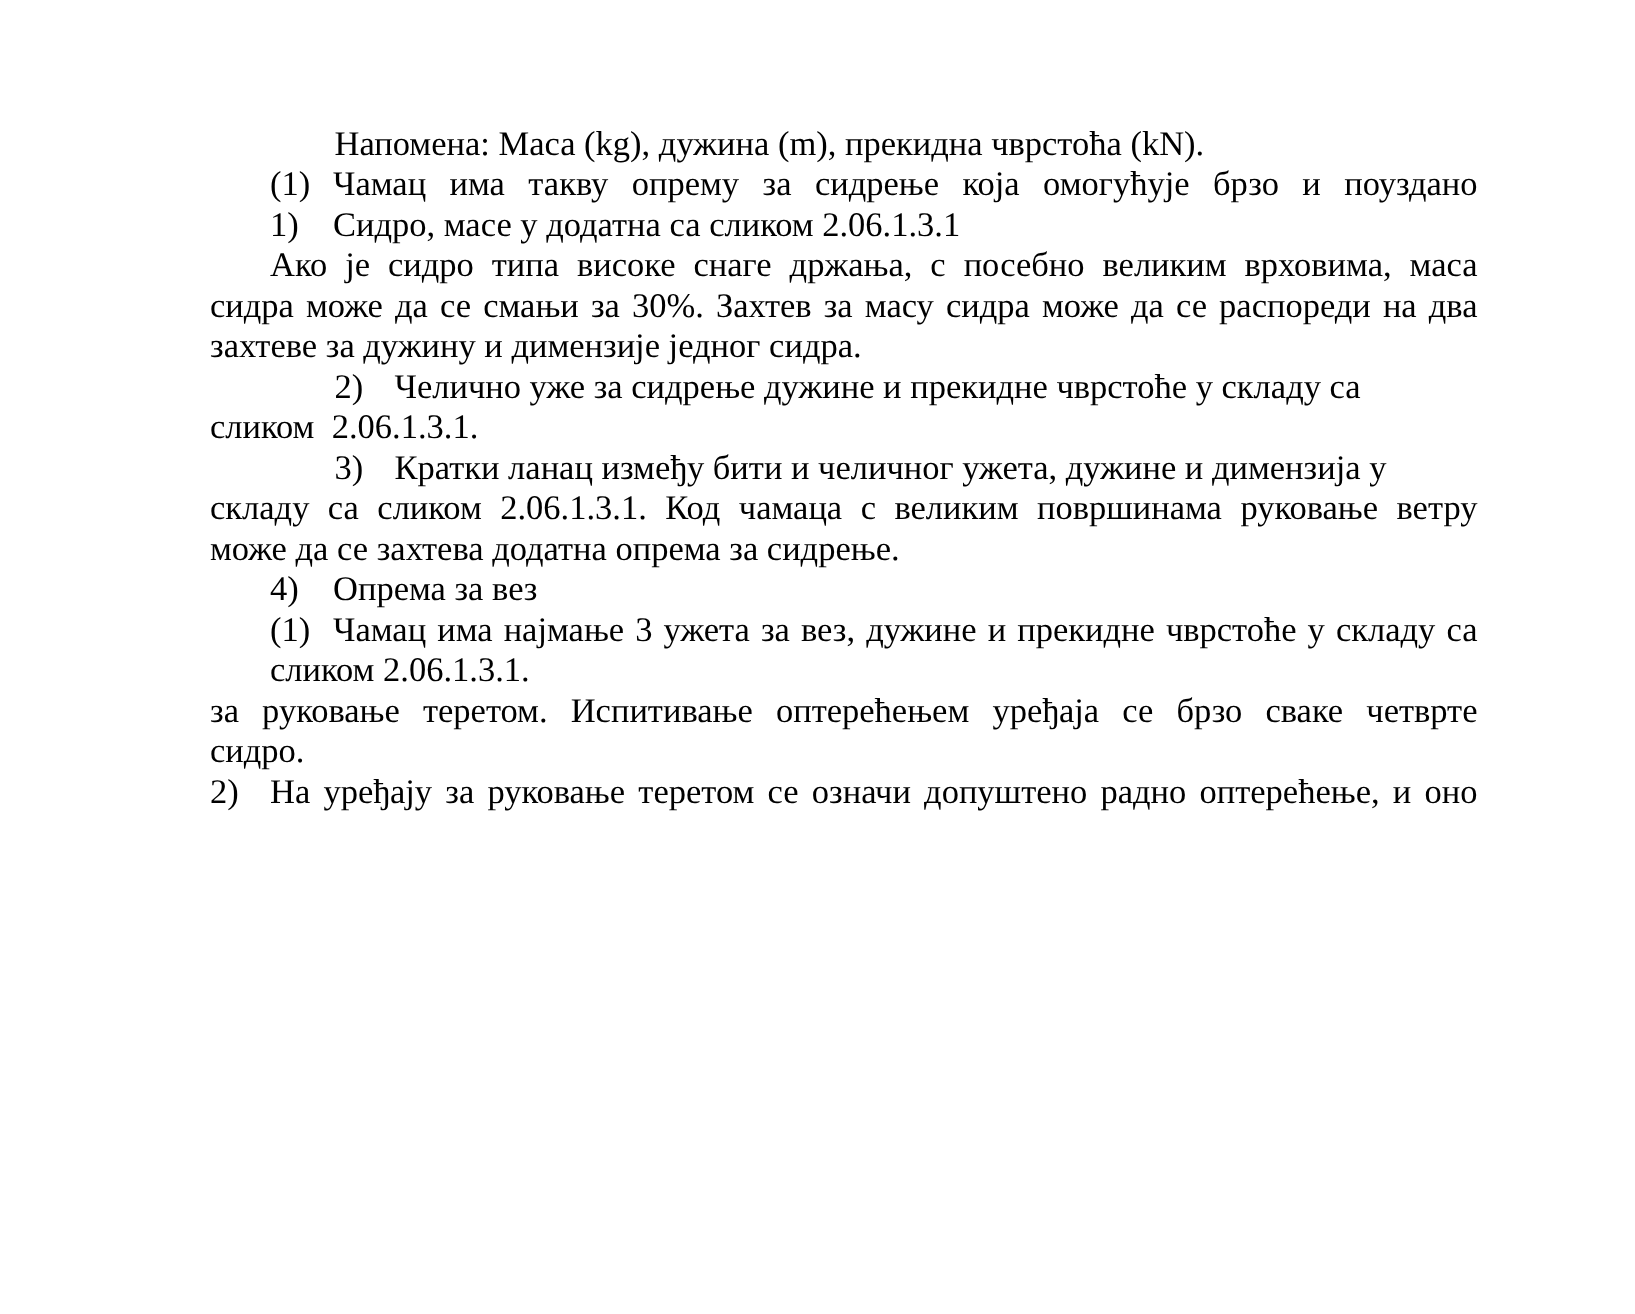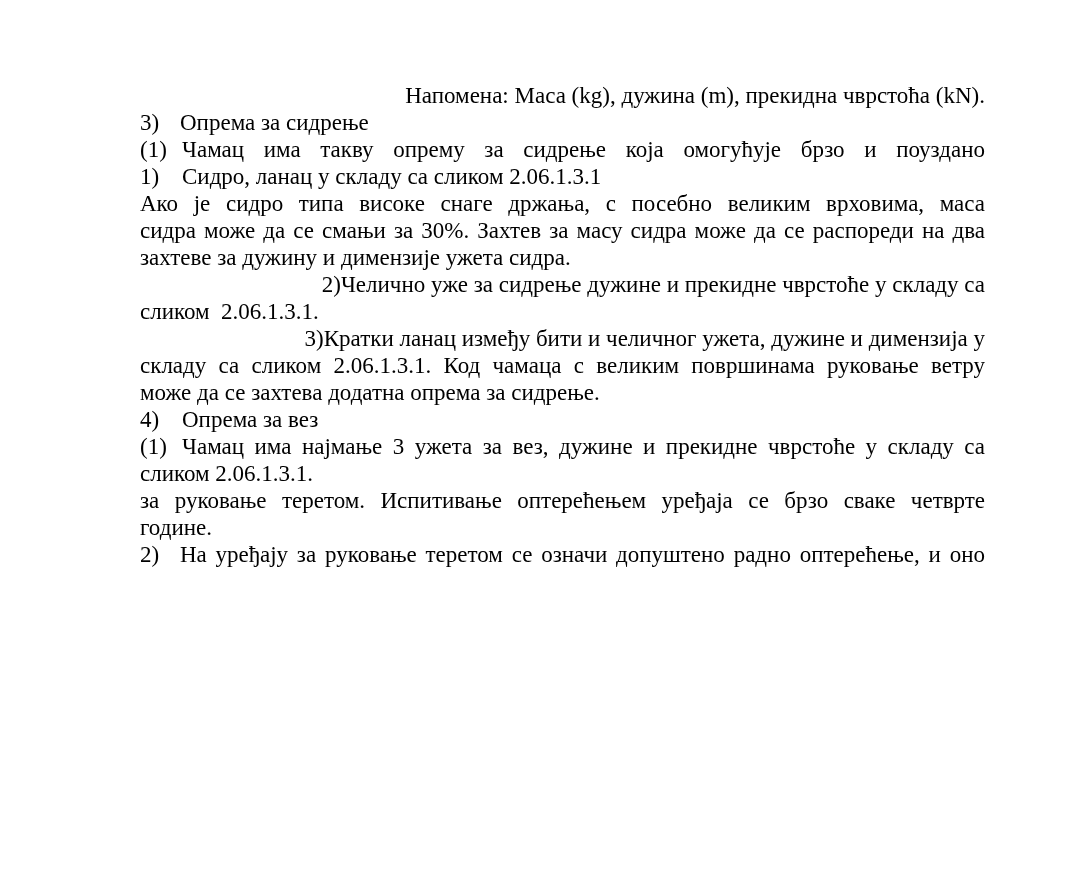--- a/index.html
+++ b/index.html
@@ -18,59 +18,58 @@
     top: 82px;
     width: 845px;
     font-size: 23px;
     line-height: 27px;
   }
   
   .ln { white-space: pre; }
   
   .jl { text-align: justify; text-align-last: justify; white-space: normal; }
   
-  .i1 { }   
-  .i2 { margin-left: 83px; text-align: right; }   
+  .i1 { margin-left: 40px; }   
+  .i2 { margin-left: 83px; }   
   .out { margin-left: -60px; } 
   .gap { margin-top: 37px; }   
   .num { display: inline-block; }
   .w40 { width: 40px; }
   .w42 { width: 42px; }
   .w60 { width: 60px; }
 </style>
 </head>
 <body>
 
 <div class="page">
   <div class="text-block">
 
     <div class="ln i2">Напомена: Маса (kg), дужина (m), прекидна чврстоћа (kN).</div>
 
-    <div class="ln"><span class="num w40">3)</span><span>Опрема за сидрење</span></div>
 
     <div class="jl i1"><span class="num w42">(1)</span><span>Чамац има такву опрему за сидрење која омогућује брзо и поуздано</span></div>
 
-    <div class="ln i1"><span class="num w42">1)</span><span>Сидро, ланац у складу са сликом 2.06.1.3.1</span></div>
+    <div class="ln i1"><span class="num w42">1)</span><span>Сидро, масе у додатна са сликом 2.06.1.3.1</span></div>
 
     <div class="jl i1">Ако је сидро типа високе снаге држања, с посебно великим врховима, маса</div>
     <div class="jl">сидра може да се смањи за 30%. Захтев за масу сидра може да се распореди на два</div>
-    <div class="ln">захтеве за дужину и димензије ужета сидра.</div>
+    <div class="ln">захтеве за дужину и димензије једног сидра.</div>
 
     <div class="ln i2"><span class="num w40">2)</span><span>Челично уже за сидрење дужине и прекидне чврстоће у складу са</span></div>
     <div class="ln">сликом  2.06.1.3.1.</div>
 
     <div class="ln i2"><span class="num w40">3)</span><span>Кратки ланац између бити и челичног ужета, дужине и димензија у</span></div>
     <div class="jl">складу са сликом 2.06.1.3.1. Код чамаца с великим површинама руковање ветру</div>
     <div class="ln">може да се захтева додатна опрема за сидрење.</div>
 
     <div class="ln i1"><span class="num w42">4)</span><span>Опрема за вез</span></div>
 
     <div class="jl i1"><span class="num w42">(1)</span><span>Чамац има најмање 3 ужета за вез, дужине и прекидне чврстоће у складу са</span></div>
     <div class="ln i1">сликом 2.06.1.3.1.</div>
 
 
     <div class="jl">за руковање теретом. Испитивање оптерећењем уређаја се брзо сваке четврте</div>
-    <div class="ln">године.</div>
+    <div class="ln">сидро.</div>
 
     <div class="jl"><span class="num w40">2)</span><span>На уређају за руковање теретом се означи допуштено радно оптерећење, и оно</span></div>
 
   </div>
 </div>
 
 </body></html>

